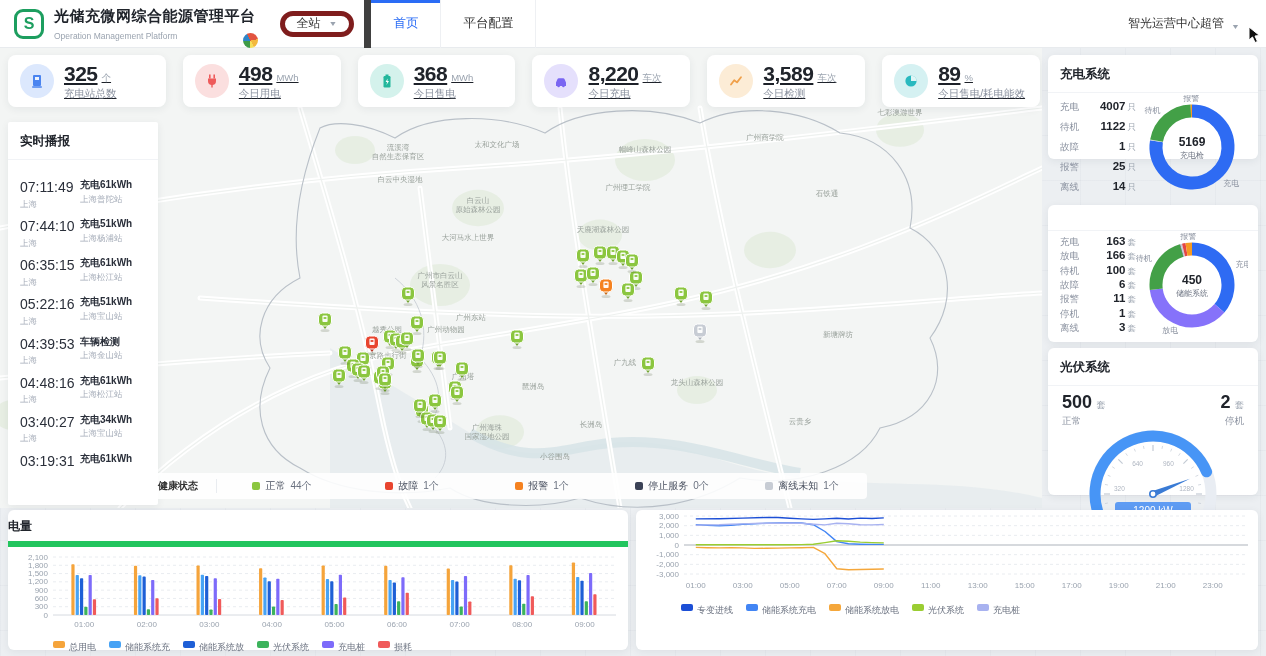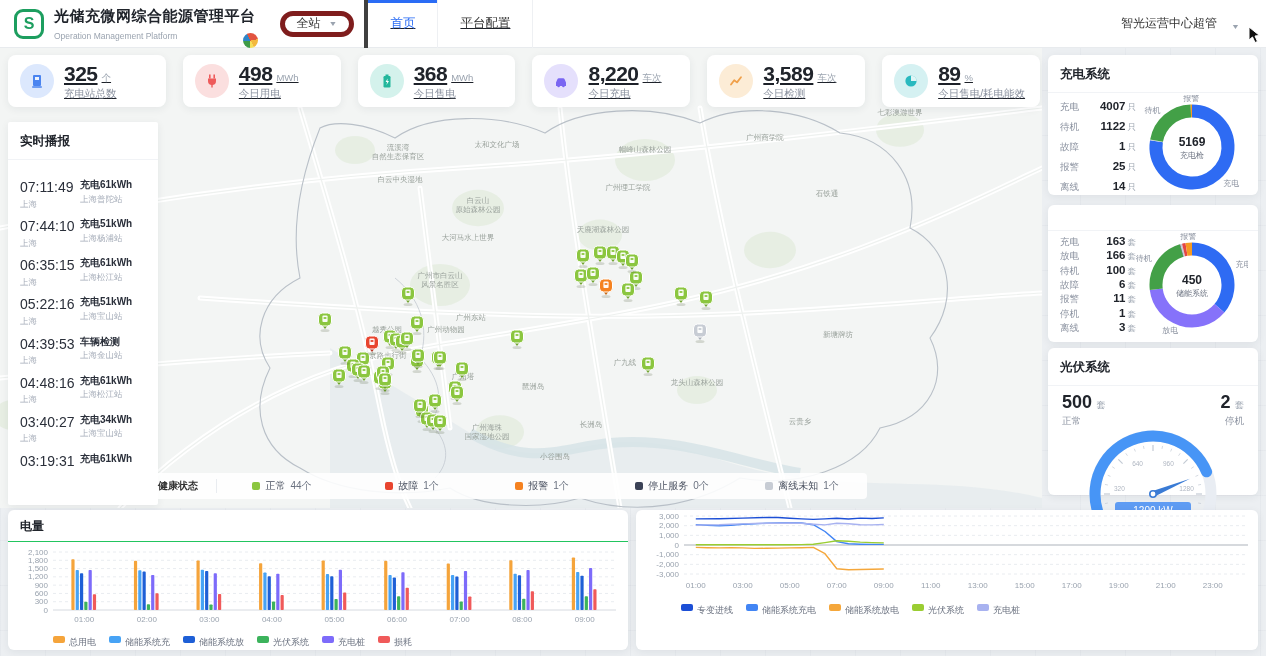--- a/index.html
+++ b/index.html
@@ -15,26 +15,26 @@
   .logo { width:30px; height:30px; margin-left:14px; border:3px solid #1d9e5f; border-radius:9px;
     display:flex; align-items:center; justify-content:center; font-weight:bold; font-size:16px; color:#1d9e5f; }
   .title-block { margin-left:10px; }
   .title-cn { font-size:15px; font-weight:bold; color:#20242b; letter-spacing:.5px; }
   .title-en { font-size:8.5px; color:#9aa3af; margin-top:5px; }
   .site-pill { margin-left:24px; height:26px; padding:0 12px; border:5px solid #7f1d1d; border-radius:15px;
     display:flex; align-items:center; gap:8px; font-size:12px; color:#333; background:#fff; cursor:pointer; }
   .chev { font-size:9px; color:#9aa3af; transform:scaleY(.8); }
   .ball { position:absolute; left:243px; top:33px; width:15px; height:15px; border-radius:50%;
     background:conic-gradient(#e25440 0 80deg,#f3b83e 80deg 150deg,#f6df5a 150deg 185deg,#3f9b47 185deg 265deg,#2f86c8 265deg 330deg,#e25440 330deg); z-index:31; }
-  .tabs { display:flex; height:48px; margin-left:10px; border-left:4px solid #404040;text-decoration:underline; }
+  .tabs { display:flex; height:48px; margin-left:10px; border-left:7px solid #404040; }
   .tab { height:48px; padding:0 22px; display:flex; align-items:center; font-size:12.5px; color:#333;
     border-right:1px solid #eef0f3; position:relative; cursor:pointer; }
   .tab.active { color:#2a6cf5; }
   .tab.active:before { content:""; position:absolute; top:0; left:0; right:0; height:3px; background:#2a6cf5; }
-  .user-area { margin-left:auto; margin-right:26px; display:flex; align-items:flex-end; gap:14px;
+  .user-area { margin-left:auto; margin-right:26px; display:flex; align-items:flex-end; gap:7px;
     font-size:12px; color:#333; cursor:pointer; }
   
   .map-wrap { position:absolute; left:0; top:48px; width:1042px; height:460px; z-index:1; }
   .map-wrap svg { display:block; }
   
   .kpi-row { position:absolute; left:8px; top:55px; width:1032px; display:flex; gap:17px; z-index:10; }
   .kpi-card { flex:1; height:52px; background:rgba(255,255,255,.96); border-radius:8px;
     box-shadow:0 2px 8px rgba(30,40,60,.07); display:flex; align-items:center; padding:0 0 0 12px; }
   .kpi-icon { width:34px; height:34px; border-radius:50%; display:flex; align-items:center; justify-content:center; flex:none; }
   .kpi-icon svg { width:16px; height:16px; }
@@ -59,21 +59,21 @@
   
   .map-legend { position:absolute; left:140px; top:473px; width:727px; height:26px;
     background:rgba(255,255,255,.88); border-radius:4px; display:flex; align-items:center; z-index:10;
     font-size:10px; color:#4a5160; }
   .ml-title { padding:0 18px; font-weight:bold; color:#333; border-right:1px solid #e9ecf0; }
   .ml-item { display:flex; align-items:center; gap:5px; flex:1; justify-content:center; }
   .ml-dot { width:8px; height:8px; border-radius:2px; }
   
   .rpanel { position:absolute; left:1048px; width:210px; background:#fff; border-radius:6px;
     box-shadow:0 2px 8px rgba(30,40,60,.07); z-index:10; }
-  .p-charging { top:55px; height:140px; }
+  .p-charging { top:55px; height:104px; }
   .p-storage  { top:205px; height:137px; }
   .p-pv       { top:348px; height:147px; }
   .stat-zone { display:flex; padding:4px 10px 0 12px; }
   .stat-col { width:88px; }
   .stat-row { display:flex; align-items:baseline; justify-content:space-between; }
   .stat-label { font-size:9.5px; color:#8a919f; }
   .stat-val { font-size:11.5px; font-weight:bold; color:#20242b; }
   .stat-unit { font-size:8.5px; color:#9aa3af; font-weight:normal; margin-left:2px; }
   .donut-zone { position:relative; flex:1; display:flex; align-items:center; justify-content:center; }
   .blank-head { height:26px; border-bottom:1px solid #f1f3f6; }
@@ -82,21 +82,21 @@
   .pv-num { font-size:18px; font-weight:bold; color:#20242b; }
   .pv-unit { font-size:9px; color:#9aa3af; }
   .pv-sub { font-size:9.5px; color:#8a919f; margin-top:2px; }
   .pv-right { text-align:right; }
   .gauge-zone { display:flex; justify-content:center; margin-top:-4px; }
   
   .chart-card { position:absolute; top:510px; height:140px; background:#fff; border-radius:6px;
     box-shadow:0 2px 8px rgba(30,40,60,.07); z-index:10; }
   .c-energy { left:8px; width:620px; }
   .c-power { left:636px; width:622px; }
-  .chart-title { font-size:12px; font-weight:bold; color:#20242b; padding:8px 12px 6px; border-bottom:1px solid #22c55e; }
+  .chart-title { font-size:12px; font-weight:bold; color:#20242b; padding:8px 0 6px; border-bottom:6px solid #22c55e; }
   .legend-row { display:flex; gap:13px; padding:0 0 0 45px; font-size:9px; color:#6b7280; align-items:center; }
   .lg-item { display:flex; align-items:flex-start; gap:4px; cursor:pointer; }
   .lg-swatch { width:12px; height:7px; border-radius:2px; }
   .axis-text { font-size:8px; fill:#9aa3af; }
   .cursor-arrow { position:absolute; left:1248px; top:26px; z-index:40; }
 </style>
 </head>
 <body>
 
 <div class="map-wrap">

